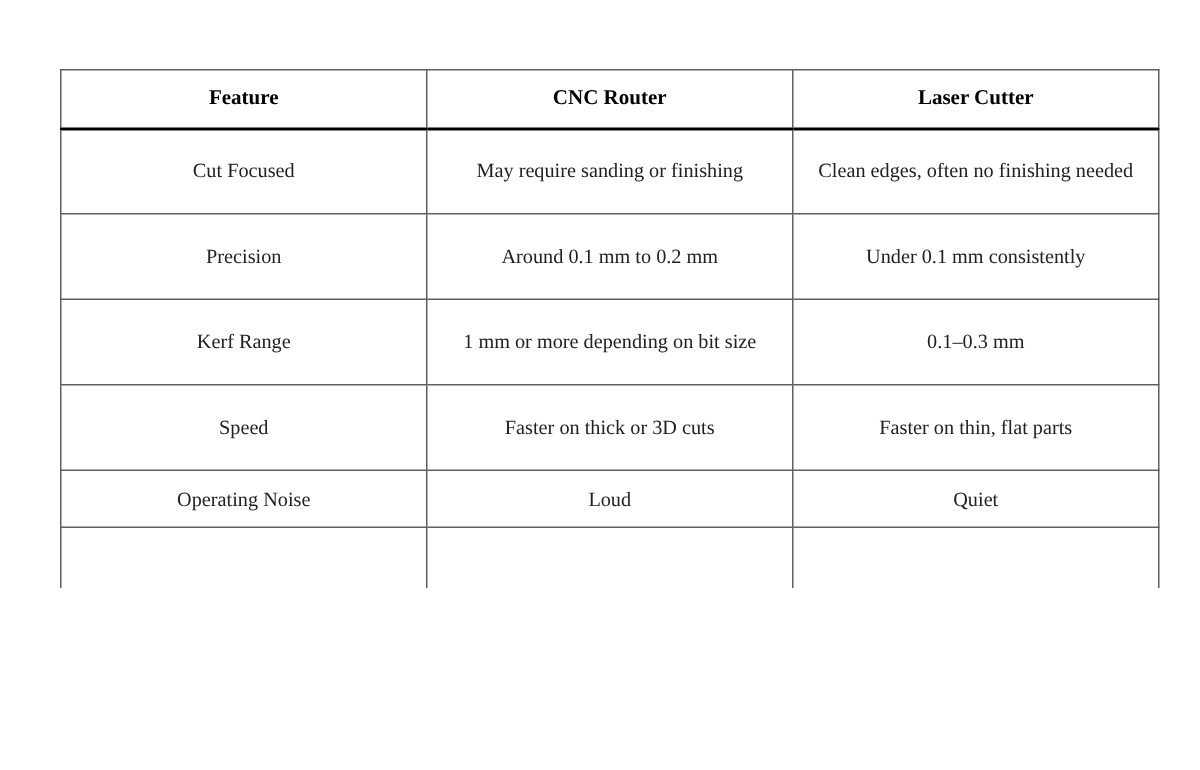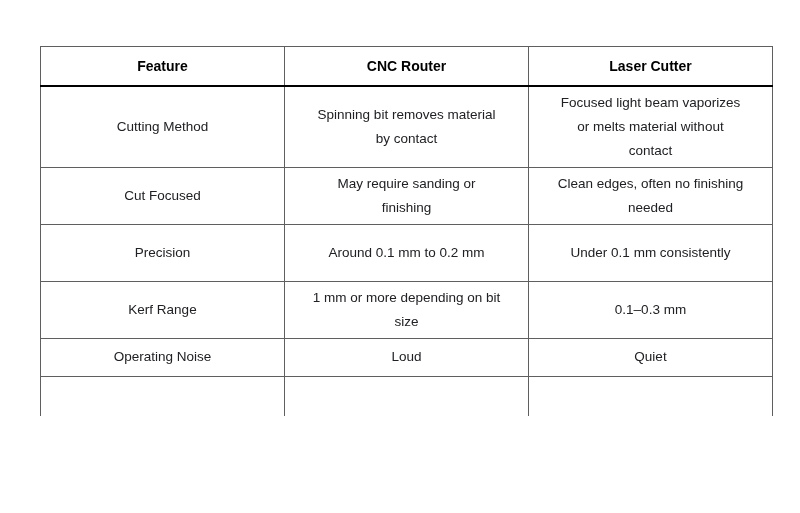--- a/index.html
+++ b/index.html
@@ -26,25 +26,26 @@
   table.cmp {
     width: 733px;
     border-collapse: collapse;
     table-layout: fixed;
   }
   table.cmp col { width: 33.333%; }
   table.cmp th, table.cmp td {
     border: 1px solid #5f5f5f;
     text-align: center;
     vertical-align: middle;
-    padding: 4px 26px;
+    padding: 4px 14px;
     color: #202124;
     font-size: 13.5px;
     line-height: 24px;
     overflow: hidden;
+    font-family: Liberation Serif, serif;
   }
   table.cmp thead tr { height: 39px; }
   table.cmp thead th {
     font-weight: 700;
     color: #000000;
     font-size: 14px;
     border-bottom: 2px solid #000000;
   }
   
   table.cmp tbody tr { height: 38px; }
@@ -65,38 +66,38 @@
         </colgroup>
       <thead>
         <tr>
           <th>Feature</th>
           <th>CNC Router</th>
           <th>Laser Cutter</th>
         </tr>
       </thead>
       <tbody>
           <tr>
-    <td>Cutting Method</td>
-    <td>Spinning bit removes material by contact</td>
-    <td>Focused light beam vaporizes or melts material without contact</td>
-  </tr>
-          <tr>
     <td>Cut Focused</td>
     <td>May require sanding or finishing</td>
     <td>Clean edges, often no finishing needed</td>
   </tr>
           <tr>
     <td>Precision</td>
     <td>Around 0.1 mm to 0.2 mm</td>
     <td>Under 0.1 mm consistently</td>
   </tr>
           <tr>
     <td>Kerf Range</td>
     <td>1 mm or more depending on bit size</td>
     <td>0.1–0.3 mm</td>
+  </tr>
+          <tr>
+    <td>Speed</td>
+    <td>Faster on thick or 3D cuts</td>
+    <td>Faster on thin, flat parts</td>
   </tr>
           <tr>
     <td>Operating Noise</td>
     <td>Loud</td>
     <td>Quiet</td>
   </tr>
           <tr class="partial">
     <td></td>
     <td></td>
     <td></td>

